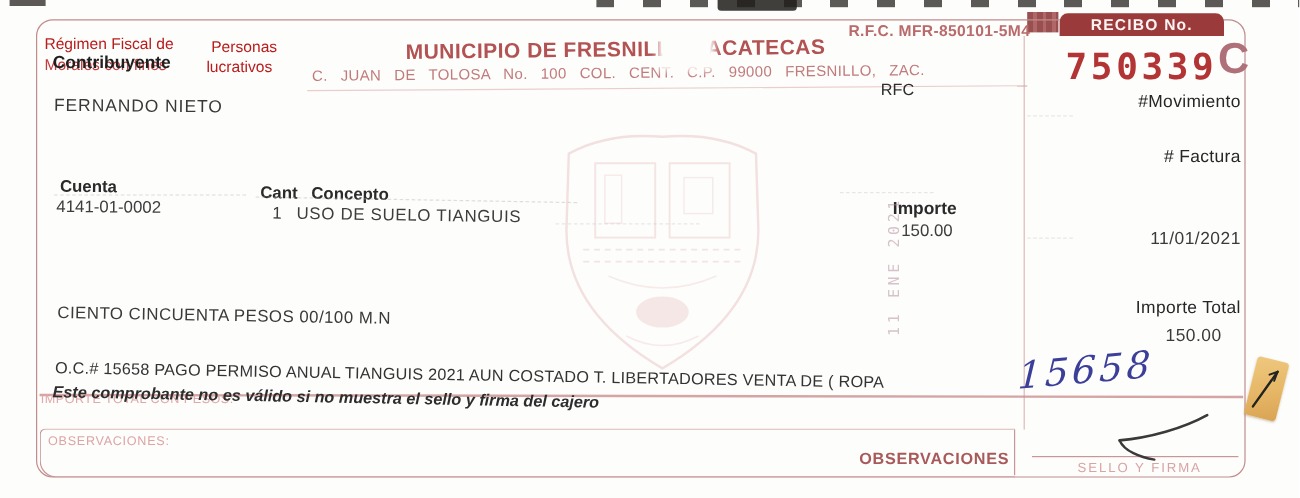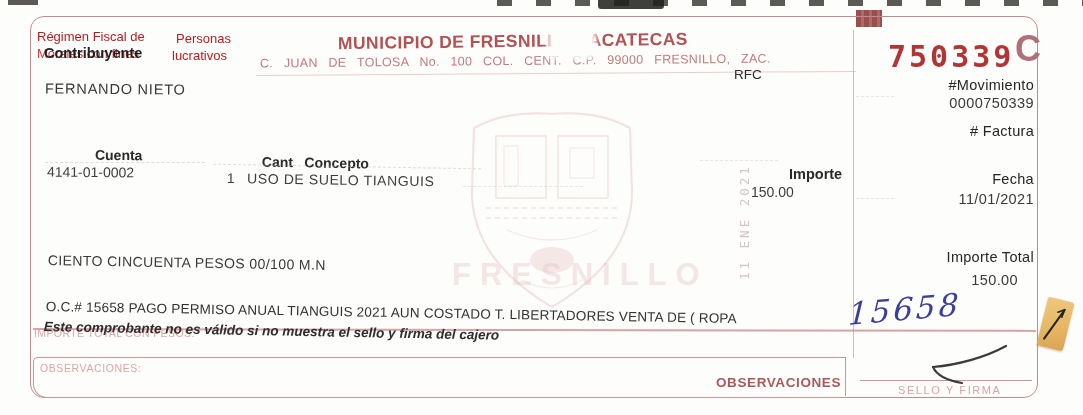--- a/index.html
+++ b/index.html
@@ -30,21 +30,21 @@
   .sello-rule{position:absolute; left:860px; top:380px; width:172px; height:1.4px; background:#c99595;}
   .ghost{position:absolute; border-top:1.2px dashed #bdb6b0; opacity:.45;}
   
   .pink{color:#b91c1c; font-size:13px;}
   .title{font-weight:bold; font-size:17.5px; color:#b25252; letter-spacing:.4px; transform:rotate(-.7deg);}
   .addr{font-size:12.5px; color:#c17b7b; word-spacing:7px; letter-spacing:.3px; transform:rotate(-.55deg);}
   .rfc-line{font-weight:bold; font-size:13px; color:#b96a6a; letter-spacing:.3px;}
   .recibo-num{font-family:"DejaVu Sans Mono", monospace; font-weight:bold; font-size:30px; color:#b33434; letter-spacing:3px;}
   .series{font-weight:bold; font-size:36px; color:#b07079;}
   .black-lbl{color:#2c2c2c; font-size:14px;}
-  .bold-lbl{color:#2a2a2a; font-size:14px; font-weight:bold;margin-left:45px;}
+  .bold-lbl{color:#2a2a2a; font-size:14px; font-weight:bold;}
   .val{color:#3d3d3d; font-size:14px;}
   .name-line{color:#383838; font-size:14.5px; letter-spacing:.8px; transform:rotate(.5deg);}
   .words-line{color:#3a3a3a; font-size:14px; letter-spacing:.4px; transform:rotate(1deg); transform-origin:left top;}
   .oc-line{color:#333; font-size:13.5px; letter-spacing:.2px; transform:rotate(1deg); transform-origin:left top;}
   .validity{color:#2d2d2d; font-size:13.5px; font-weight:bold; font-style:italic; transform:rotate(1.1deg); transform-origin:left top;}
   .faint-pink-sm{color:#e0a8a8; font-size:10.5px; letter-spacing:.4px;}
   .obs-lbl{color:#dca4a4; font-size:10.5px; letter-spacing:.6px;}
   .dept-lbl{color:#a85a5a; font-size:13.5px; font-weight:bold; letter-spacing:.6px;}
   .sello-lbl{color:#d8a3a3; font-size:11px; letter-spacing:1.6px;}
   .sum-col{position:absolute; left:858px; width:176px; text-align:right;}
@@ -83,36 +83,37 @@
     <path d="M22,28 Q55,10 100,14 Q145,10 178,28 L180,92 Q180,160 100,207 Q20,160 20,92 Z" fill="none" stroke="#e2b2b2" stroke-width="2" opacity=".7"></path>
     <rect x="44" y="36" width="50" height="62" fill="none" stroke="#e2b2b2" stroke-width="1.6" opacity=".6"></rect>
     <rect x="106" y="36" width="50" height="62" fill="none" stroke="#e2b2b2" stroke-width="1.6" opacity=".6"></rect>
     <rect x="52" y="46" width="14" height="40" fill="none" stroke="#e6baba" stroke-width="1.2" opacity=".5"></rect>
     <rect x="118" y="48" width="24" height="30" fill="none" stroke="#e6baba" stroke-width="1.2" opacity=".5"></rect>
     <path d="M34,108 L166,108 M34,118 L166,118" stroke="#e2b2b2" stroke-width="1.4" stroke-dasharray="5 4" opacity=".6"></path>
     <path d="M55,130 Q100,150 145,130" fill="none" stroke="#e6baba" stroke-width="1.3" opacity=".5"></path>
     <ellipse cx="100" cy="160" rx="22" ry="13" fill="#e8b6b6" opacity=".55"></ellipse>
     <path d="M70,180 Q100,196 130,180" fill="none" stroke="#e6baba" stroke-width="1.2" opacity=".5"></path>
   </svg>
-  <div class="wm-text t">FRESNILLO</div>
 
   <div class="outer-border"></div>
   <div class="col-sep"></div>
   <div class="addr-rule"></div>
 
   <div class="t pink" style="left:37px; top:30px;">Régimen Fiscal de</div>
   <div class="t pink" style="left:37px; top:47px; opacity:.85;">Morales con fines</div>
   <div class="t" style="left:44px; top:46px; font-size:14.5px; font-weight:bold; color:#1f1f1f;">Contribuyente</div>
   <div class="t pink" style="left:176px; top:32px;">Personas</div>
   <div class="t pink" style="left:172px; top:49px;">lucrativos</div>
 
   <div class="t title" style="left:338px; top:32px;">MUNICIPIO DE FRESNILLO ZACATECAS</div>
   <div class="smudge"></div>
   <div class="t addr" style="left:260px; top:55px;">C. JUAN DE TOLOSA No. 100 COL. CENT. C.P. 99000 FRESNILLO, ZAC.</div>
 
+  <div class="t rfc-line" style="left:707px; top:19px;">R.F.C. MFR-850101-5M4</div>
+  <div class="band">RECIBO No.</div>
   <div class="t recibo-num" style="left:888px; top:40px;">750339</div>
   <div class="t series" style="left:1015px; top:29px;">C</div>
   <div class="t black-lbl" style="left:734px; top:68px; font-size:13.5px;">RFC</div>
 
   <div class="t name-line" style="left:45px; top:82px;">FERNANDO NIETO</div>
 
   <div class="t bold-lbl" style="left:50px; top:148px; transform:rotate(.5deg);">Cuenta</div>
   <div class="t val" style="left:47px; top:165px; transform:rotate(.5deg);">4141-01-0002</div>
   <div class="t" style="left:217px; top:152px; transform:rotate(.9deg); transform-origin:left top;">
     <span class="bold-lbl">Cant</span>
@@ -134,23 +135,21 @@
 
   <div class="stamp">11 ENE 2021</div>
 
   <div class="t words-line" style="left:48px; top:253px;">CIENTO CINCUENTA PESOS 00/100 M.N</div>
   <div class="t oc-line" style="left:46px; top:300px;">O.C.# 15658 PAGO PERMISO ANUAL TIANGUIS 2021 AUN COSTADO T. LIBERTADORES VENTA DE ( ROPA</div>
   <div class="pink-rule"></div>
   <div class="t faint-pink-sm" style="left:34px; top:328px;">IMPORTE TOTAL CON PESOS:</div>
   <div class="t validity" style="left:44px; top:320px;">Este comprobante no es válido si no muestra el sello y firma del cajero</div>
 
   <div class="sum-col t sum-lbl" style="top:78px;">#Movimiento</div>
-  <div class="sum-col t sum-val" style="top:96px;">0000750339</div>
   <div class="sum-col t sum-lbl" style="top:124px;"># Factura</div>
-  <div class="sum-col t sum-lbl" style="top:172px;">Fecha</div>
   <div class="sum-col t sum-val" style="top:192px;">11/01/2021</div>
   <div class="sum-col t sum-lbl" style="top:250px;">Importe Total</div>
   <div class="sum-col t sum-val" style="top:273px; text-align:right; padding-right:16px; box-sizing:border-box;">150.00</div>
 
   <div class="hand-num">15658</div>
   <svg class="check-svg" width="80" height="46" viewBox="0 0 80 46">
     <path d="M78,6 C58,17 30,25 5,27" fill="none" stroke="#3a3a3a" stroke-width="2.2" stroke-linecap="round"></path>
     <path d="M5,27 C9,36 22,41 34,43" fill="none" stroke="#3a3a3a" stroke-width="2" stroke-linecap="round"></path>
   </svg>
 

